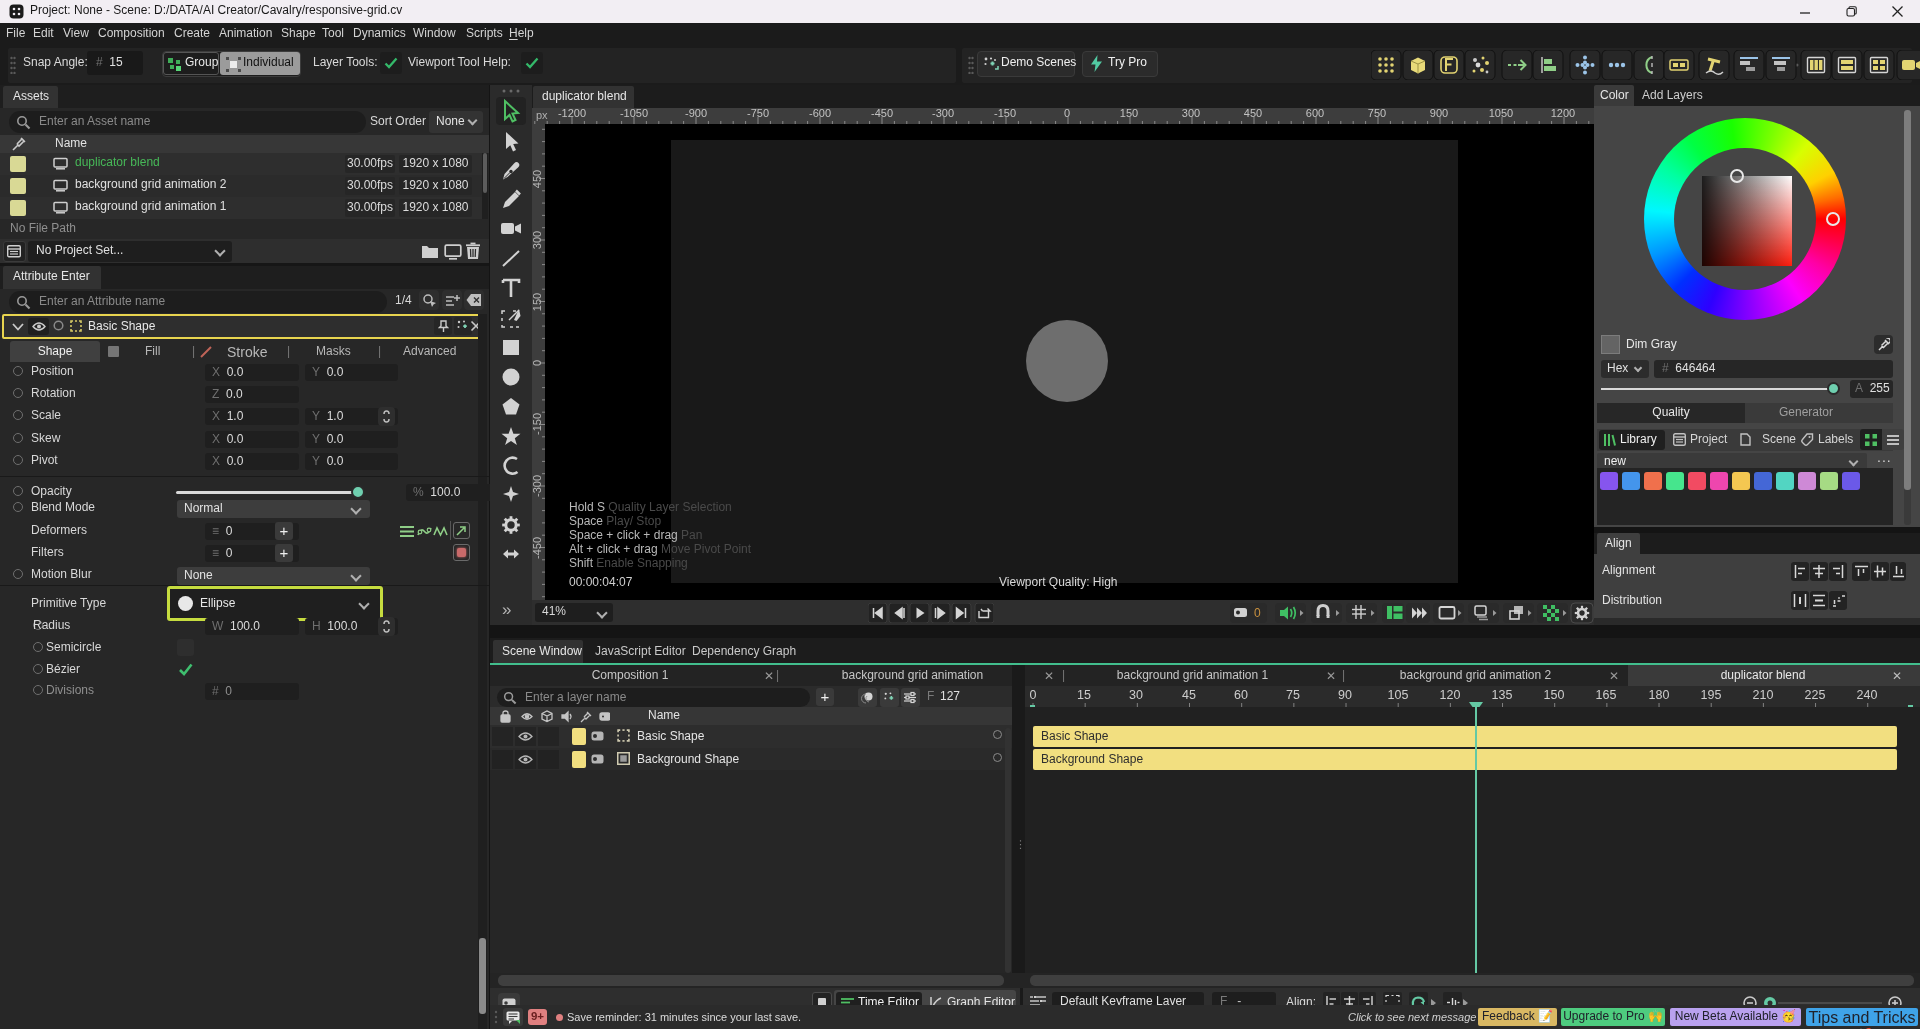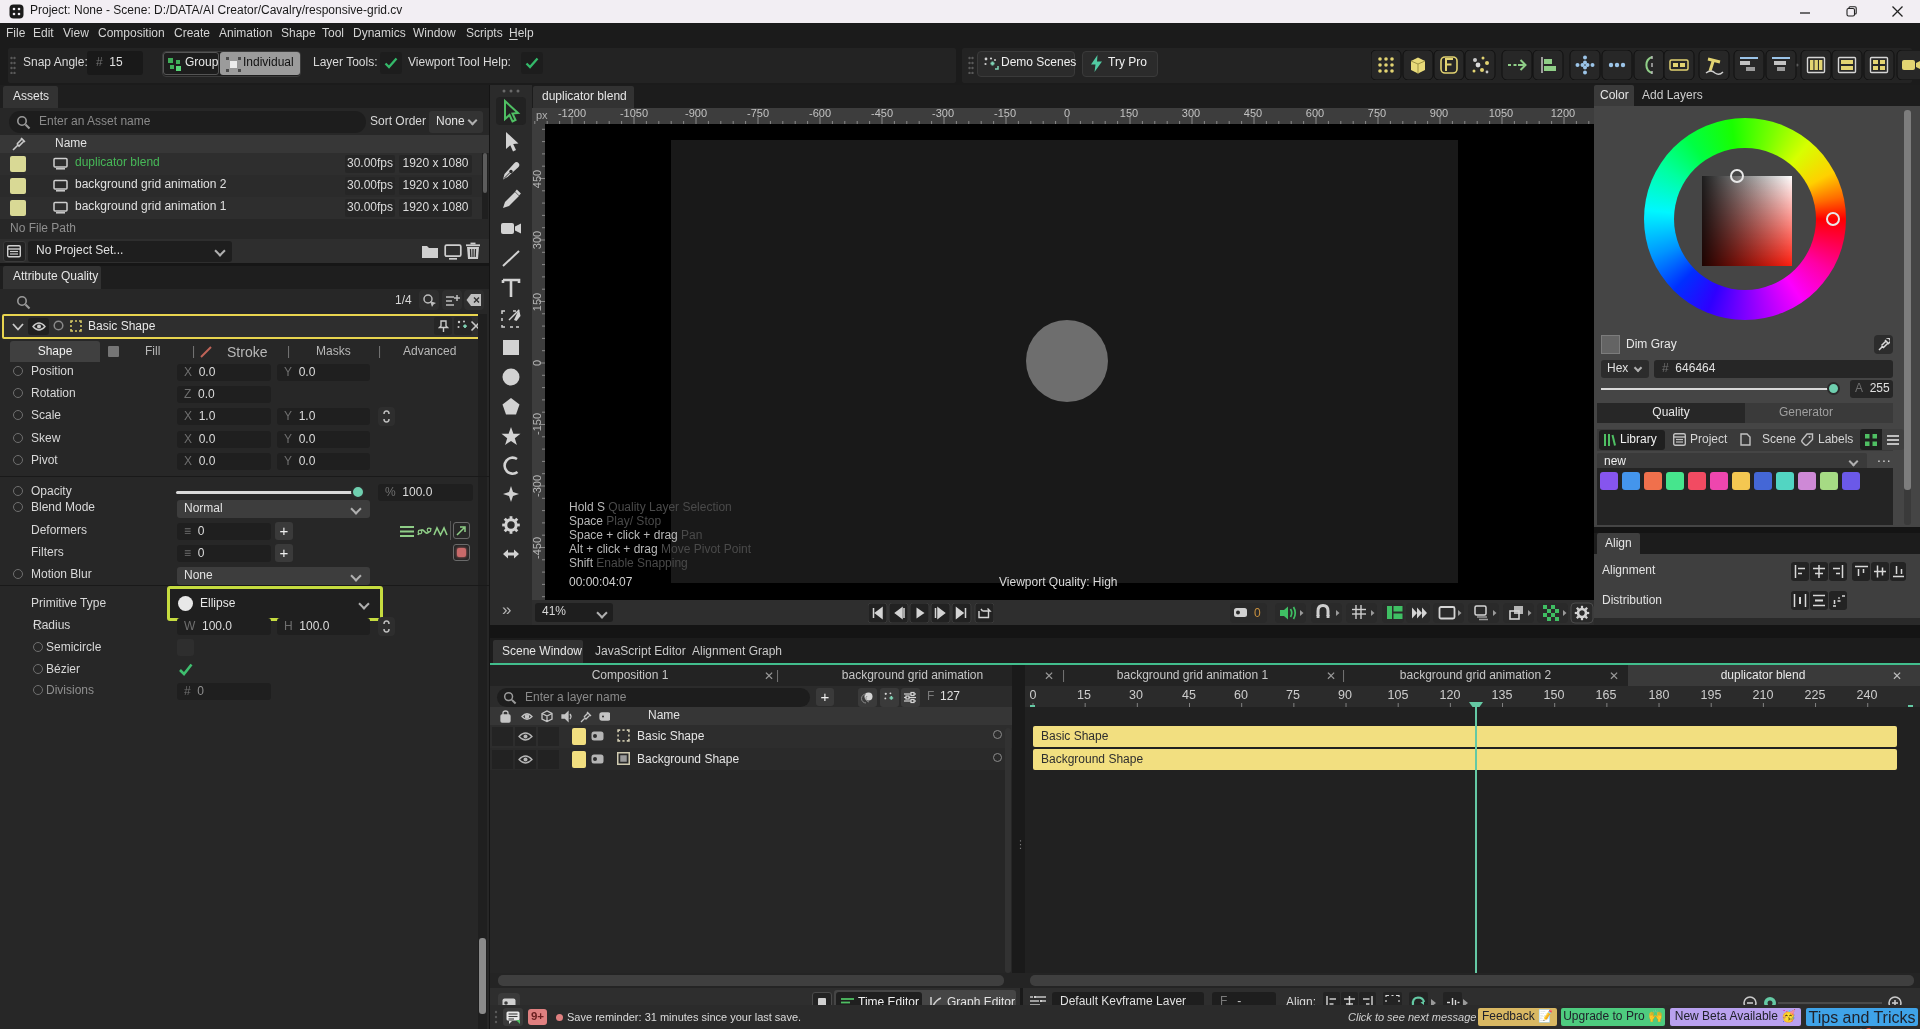--- a/index.html
+++ b/index.html
@@ -23,21 +23,21 @@
 #toolbar .bar { position:absolute; top:2px; left:8px; width:948px; height:35px; background:#232323; border-radius:2px; }
 #toolbar .bar2 { position:absolute; top:2px; left:962px; width:950px; height:35px; background:#232323; border-radius:2px; }
 .tlabel { position:absolute; font-size:12px; color:#dadada; top:9px; }
 .tinput { position:absolute; top:5px; height:24px; background:#191919; border-radius:3px; color:#e0e0e0; font-size:12px; }
 .chk { position:absolute; top:6px; width:22px; height:22px; background:#1d1d1d; border-radius:3px; }
 .chk svg { position:absolute; left:3px; top:3px; }
 
 
 .ptab { position:absolute; background:#323232; color:#e6e6e6; font-size:12px; border-radius:2px 2px 0 0; }
 .searchpill { position:absolute; background:#1d1d1d; border-radius:11px; color:#8a8a8a; font-size:12px; }
-.field { position:absolute; background:#1f1f1f; border-radius:3px; font-size:12px; color:#dcdcdc; }
+.field { position:absolute; background:#1f1f1f; border-radius:3px; font-size:12px; color:#dcdcdc;margin-left:28px; }
 .field .pre { color:#6f6f6f; }
 .drop { position:absolute; background:#3d3d3d; border-radius:3px; font-size:12px; color:#e2e2e2; }
 .chev { position:absolute; width:8px; height:8px; border-left:2px solid #b0b0b0; border-bottom:2px solid #b0b0b0; transform:rotate(-45deg); }
 
 
 #leftpanel { position:absolute; top:85px; left:0; width:489px; height:944px; background:#272727; }
 .arow { position:absolute; left:0; width:489px; height:19px; }
 .arow .dot { position:absolute; left:13px; top:2px; width:10px; height:10px; border:1.5px solid #6f6f6f; border-radius:50%; }
 .arow .albl { position:absolute; left:31px; top:0px; font-weight:normal; font-size:12px; color:#d8d8d8; font-style:normal; }
 
@@ -407,21 +407,22 @@
         <g stroke="#2e2e2e" stroke-width="1.3">
           <line x1="5.5" y1="7" x2="5.8" y2="15"></line>
           <line x1="8" y1="7" x2="8" y2="15"></line>
           <line x1="10.5" y1="7" x2="10.2" y2="15"></line>
         </g>
       </svg>
 
     <div style="position:absolute;left:0;top:178px;width:489px;height:3px;background:#161616;"></div>
 
     <div style="position:absolute;left:0;top:181px;width:489px;height:23px;background:#1e1e1e;"></div>
-    <div class="ptab" style="left:3px;top:181px;width:98px;height:23px;padding:3px 0 0 10px;">Attribute Quality</div>
+    <div class="ptab" style="left:3px;top:181px;width:98px;height:23px;padding:3px 0 0 10px;">Attribute Enter</div>
+    <div class="searchpill" style="left:9px;top:206px;width:378px;height:22px;padding:3px 0 0 30px;">Enter an Attribute name</div>
     <svg class="abs" style="left:16px;top:210px" width="15" height="15" viewBox="0 0 15 15">
         <circle cx="6" cy="6" r="4.2" fill="none" stroke="#9a9a9a" stroke-width="1.6"></circle>
         <line x1="9.5" y1="9.5" x2="13.5" y2="13.5" stroke="#9a9a9a" stroke-width="2.2"></line>
       </svg>
     <div class="txt" style="left:395px;top:208px;font-size:12px;color:#d8d8d8">1/4</div>
     <div class="abs" style="left:419px;top:205px;width:20px;height:20px;background:#2e2e2e;border-radius:4px;"></div>
     <svg class="abs" style="left:422px;top:208px" width="15" height="15" viewBox="0 0 15 15">
         <circle cx="6" cy="6" r="4" fill="none" stroke="#bdbdbd" stroke-width="1.5"></circle>
         <path d="M8 8 L10 14 L11.5 11.5 L14 10 Z" fill="#bdbdbd"></path>
       </svg>
@@ -1123,21 +1124,21 @@
           <line x1="48" y1="6" x2="48" y2="8" stroke-width="1.2"></line>
       </g>
     </svg>
     <div style="position:absolute;left:0;top:533px;width:326px;height:7px;background:#2a2a2a;"></div>
   </div>
   <div id="bottompanel">
 
     <div style="position:absolute;left:0;top:0;width:1430px;height:25px;background:#1c1c1c;"></div>
     <div class="ptab" style="left:3px;top:2px;width:90px;height:23px;padding:4px 0 0 9px;font-size:12px;">Scene Window</div>
     <div class="txt" style="left:105px;top:6px;font-size:12px;color:#c9c9c9">JavaScript Editor</div>
-    <div class="txt" style="left:202px;top:6px;font-size:12px;color:#c9c9c9">Alignment Graph</div>
+    <div class="txt" style="left:202px;top:6px;font-size:12px;color:#c9c9c9">Dependency Graph</div>
     <div style="position:absolute;left:0;top:25px;width:1430px;height:2px;background:#42be8d;"></div>
 
     <div style="position:absolute;left:0;top:27px;width:1430px;height:21px;background:#232323;"></div>
     <div class="subtab" style="left:60px;width:160px;">Composition 1</div>
     <div class="txt" style="left:274px;top:31px;font-size:12px;color:#9a9a9a">✕</div>
     <div class="txt" style="left:286px;top:30px;font-size:12px;color:#777">|</div>
     <div class="subtab" style="left:340px;width:165px;">background grid animation</div>
     <div class="txt" style="left:554px;top:31px;font-size:12px;color:#9a9a9a">✕</div>
     <div class="txt" style="left:572px;top:30px;font-size:12px;color:#777">|</div>
     <div class="subtab" style="left:615px;width:175px;">background grid animation 1</div>

